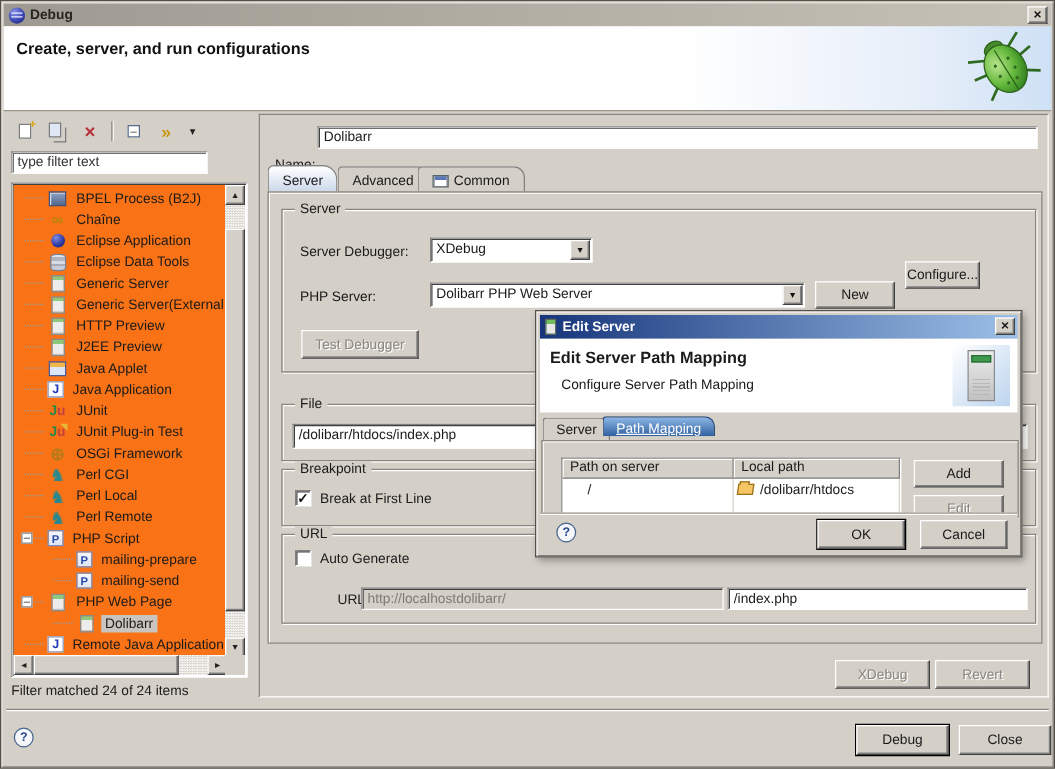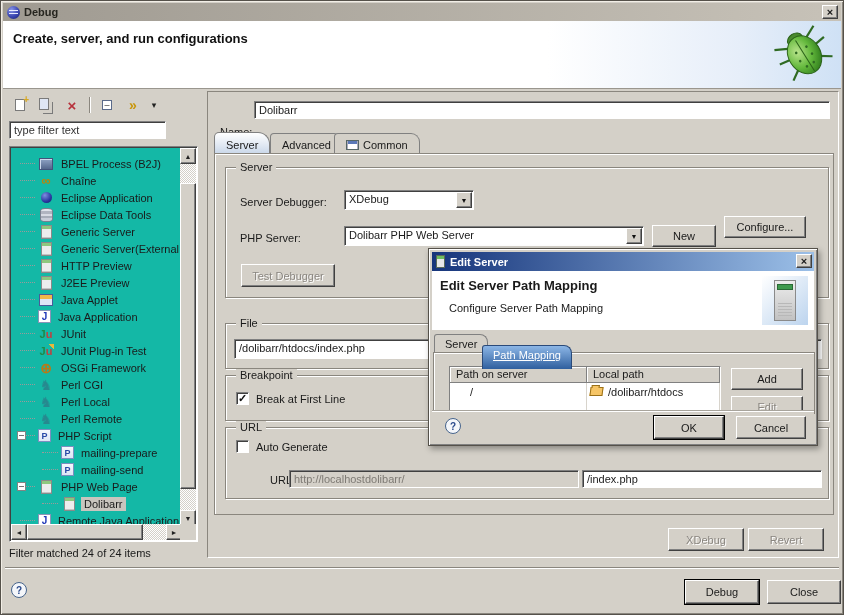--- a/index.html
+++ b/index.html
@@ -55,21 +55,21 @@
   .tb-sep{width:1px;height:16px;background:#8a867e;box-shadow:1px 0 0 #fff;margin:0 2px;}
   .pg{width:10px;height:12px;background:#fff;border:1px solid #7a7a7a;position:relative;}
   .tb-new .pg::after{content:"+";position:absolute;top:-6px;right:-5px;color:#d8a820;font-weight:bold;font-size:10px;}
   .tb-copy .pg{box-shadow:3px 3px 0 #d4d0c8,4px 4px 0 #7a7a7a;background:#dfe6f4;margin-right:4px;margin-bottom:3px;}
   .tb-del{color:#b7313b;font-size:15px;font-weight:bold;}
   .minusbox{width:10px;height:10px;border:1px solid #5a6a8a;background:#fff;font-size:9px;line-height:8px;text-align:center;color:#333;}
   .tb-filter{color:#c8960c;font-weight:bold;font-size:14px;}
   .menu-arrow{font-size:9px;color:#222;}
   #filterbox{left:8px;top:120px;width:157px;height:18px;color:#333;}
   #treebox{left:8px;top:145px;width:189px;height:396px;}
-  #tree{position:absolute;left:1px;top:1px;width:171px;height:378px;overflow:hidden;background:#14b8a6;padding-top:7px;}
+  #tree{position:absolute;left:1px;top:1px;width:171px;height:378px;overflow:hidden;background:#f97316;padding-top:2px;}
   .trow{position:relative;height:17px;display:flex;align-items:center;padding-left:27px;white-space:nowrap;}
   .trow.child{padding-left:50px;}
   .trow.root::before{content:"";position:absolute;left:9px;top:8px;width:15px;border-top:1px dotted #9a9a9a;}
   .trow.child::before{content:"";position:absolute;left:31px;top:8px;width:16px;border-top:1px dotted #9a9a9a;}
   .tlabel{padding:1px 3px;}
   .trow.sel .tlabel{background:#c9c5be;}
   .expander{position:absolute;left:6px;top:4px;width:9px;height:9px;border:1px solid #848484;background:#fff;font-size:9px;line-height:7px;text-align:center;color:#222;}
   
   .sb-track{background-color:#efede8;background-image:repeating-conic-gradient(#ffffff 0 25%,#d4d0c8 0 50%);background-size:2px 2px;}
   .sb-btn{position:absolute;width:16px;height:16px;font-size:7px;color:#222;}
@@ -90,21 +90,21 @@
   #dtitle{position:absolute;left:3px;top:3px;right:3px;height:19px;background:linear-gradient(to right,#16357b,#9cc0e8);display:flex;align-items:center;padding-left:4px;color:#fff;font-weight:bold;}
   .mini-server{width:9px;height:13px;background:linear-gradient(#6fbf5f 0 3px,#e8e8e8 3px);border:1px solid #5a6a5a;margin-right:5px;flex:none;}
   #dheader{position:absolute;left:3px;top:22px;right:3px;height:59px;background:#fff;}
   #dheading{position:absolute;left:8px;top:7px;font-size:13px;font-weight:bold;}
   #dsub{position:absolute;left:17px;top:31px;}
   .tower-tile{position:absolute;right:6px;top:5px;width:46px;height:49px;background:linear-gradient(135deg,#ffffff,#bcd4ee);display:flex;align-items:center;justify-content:center;}
   .tower{width:22px;height:41px;background:linear-gradient(#ececec,#c2c2c2);border:1px solid #8a8a8a;position:relative;}
   .tower::before{content:"";position:absolute;left:2px;right:2px;top:3px;height:4px;background:#3f9a4e;border:1px solid #2a6a36;}
   .tower::after{content:"";position:absolute;left:3px;right:3px;bottom:3px;height:14px;background:repeating-linear-gradient(#b8b8b8 0 1px,transparent 1px 3px);}
   .dtab{position:absolute;height:19px;padding:3px 10px 0;border:1px solid #808080;border-bottom:none;border-radius:3px 8px 0 0;background:#d4d0c8;}
-  .dtab.sel{background:linear-gradient(#8cb6e6,#2f5f9e);color:#fff;text-decoration:underline;border-color:#2a4a7a;z-index:3;height:24px;margin-top:12px;}
+  .dtab.sel{background:linear-gradient(#8cb6e6,#2f5f9e);color:#fff;text-decoration:underline;border-color:#2a4a7a;z-index:3;height:16px;}
   #dcontent{position:absolute;left:4px;top:103px;width:382px;height:62px;border:1px solid #8a867e;box-shadow:inset 1px 1px 0 #fff;overflow:hidden;}
   #dtable{position:absolute;left:15px;top:13px;width:272px;height:46px;overflow:hidden;}
   .th{background:#d4d0c8;border-right:1px solid #808080;border-bottom:1px solid #808080;box-shadow:inset 1px 1px 0 #fff;padding:1px 6px;height:16px;}
   .thead{display:flex;}
   .th1{width:137px;} .th2{width:135px;flex:1;}
   .td-row{display:flex;background:#fff;height:17px;align-items:center;}
   .td{border-right:1px solid #d8d4cc;height:100%;display:flex;align-items:center;}
   .folder{width:13px;height:9px;background:#f6c566;border:1px solid #9a7018;position:relative;transform:skewX(-8deg);margin:0 5px 0 3px;flex:none;}
   .folder::before{content:"";position:absolute;top:-3px;left:0;width:6px;height:2px;background:#f6c566;border:1px solid #9a7018;border-bottom:none;}
   #dbottom{position:absolute;left:3px;bottom:3px;right:3px;height:32px;background:#d4d0c8;border-top:1px solid #a8a49c;box-shadow:0 1px 0 #fff inset;}
@@ -323,21 +323,21 @@
         <div class="combo" style="left:118px;top:22px;width:130px;height:20px;">
           <div class="cfield">XDebug</div>
           <div class="cbtn btn">▼</div>
         </div>
         <span class="lbl" style="left:14px;top:64px;">PHP Server:</span>
         <div class="combo" style="left:118px;top:58px;width:300px;height:20px;">
           <div class="cfield">Dolibarr PHP Web Server</div>
           <div class="cbtn btn">▼</div>
         </div>
         <div class="btn abs" style="left:426px;top:57px;width:64px;height:22px;">New</div>
-        <div class="btn abs" style="left:498px;top:48px;width:82px;height:22px;">Configure...</div>
+        <div class="btn abs" style="left:498px;top:41px;width:60px;height:22px;">Configure...</div>
         <div class="btn abs disabled" style="left:15px;top:96px;width:94px;height:23px;">Test Debugger</div>
       </div>
 
       <div class="group" style="left:10px;top:169px;width:604px;height:46px;">
         <span class="legend">File</span>
         <div class="abs sunken field" style="left:8px;top:15px;width:588px;height:20px;">/dolibarr/htdocs/index.php</div>
       </div>
 
       <div class="group" style="left:10px;top:221px;width:604px;height:46px;">
         <span class="legend">Breakpoint</span>

